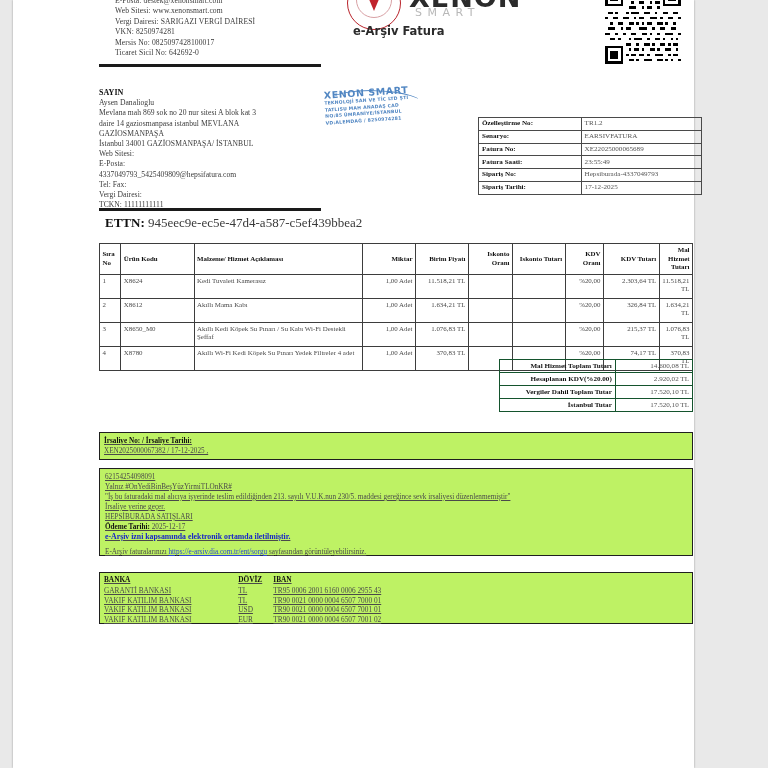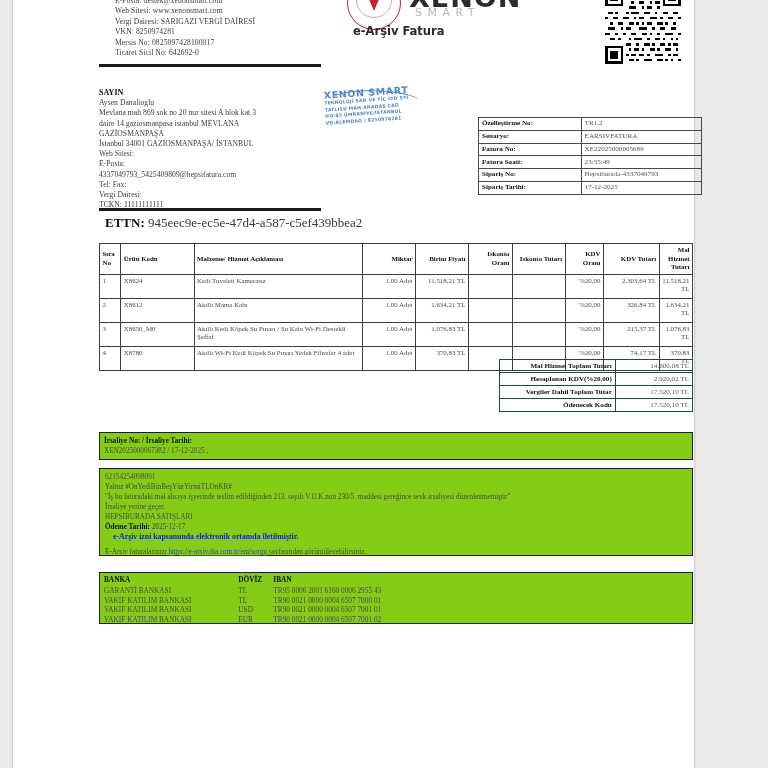--- a/index.html
+++ b/index.html
@@ -169,31 +169,32 @@
     font-size: 7.1px;
   }
   .totals td { border: 1px solid #14532d; padding: 1.5px 3px; line-height: 9px; }
   .totals td.lbl { text-align: right; font-weight: bold; color: #111; width: 60%; }
   .totals td.val { text-align: right; color: #555; }
 
   
   .box {
     position: absolute;
     border: 1.4px solid #1f1f1f;
-    background: #84cc16;
+    background: #bef264;
     font-size: 7.2px; color: #4a4a4a;
     line-height: 10px;
     padding: 3px 4px;
+    text-decoration: underline;
   }
   #irsaliye-box { left: 86px; top: 432px; width: 594px; height: 28px; }
   #irsaliye-box .t { font-weight: bold; color: #111; }
 
   #notes-box { left: 86px; top: 468px; width: 594px; height: 88px; padding: 3px 5px; }
   #notes-box .b { font-weight: bold; color: #111; }
-  #notes-box .blue-bold { font-weight: bold; color: #1724c9; font-size: 7.8px; margin-left: 8px; }
+  #notes-box .blue-bold { font-weight: bold; color: #1724c9; font-size: 7.8px; }
   #notes-box .link { color: #2a44d6; text-align: right; }
   #notes-box .spacer { height: 5px; }
 
   #bank-box { left: 86px; top: 572px; width: 594px; height: 52px; padding: 2px 4px; }
   .bank-table { width: 100%; border-collapse: collapse; font-size: 7.3px; }
   .bank-table th {
     text-align: left; font-weight: bold; color: #111;
     padding: 0 0 1px 0; line-height: 10px;
   }
   .bank-table td { color: #4a4a4a; padding: 0; line-height: 9.6px; }
@@ -477,21 +478,21 @@
       </tr>
       <tr>
         <td class="lbl">Hesaplanan KDV(%20.00)</td>
         <td class="val">2.920,02 TL</td>
       </tr>
       <tr>
         <td class="lbl">Vergiler Dahil Toplam Tutar</td>
         <td class="val">17.520,10 TL</td>
       </tr>
       <tr>
-        <td class="lbl">Ödenecek Kodu</td>
+        <td class="lbl">İstanbul Tutar</td>
         <td class="val">17.520,10 TL</td>
       </tr>
     </tbody>
   </table>
 
   <div class="box" id="irsaliye-box">
     <div class="t">İrsaliye No: / İrsaliye Tarihi:</div>
     <div>XEN2025000067382 / 17-12-2025 ,</div>
   </div>
 

